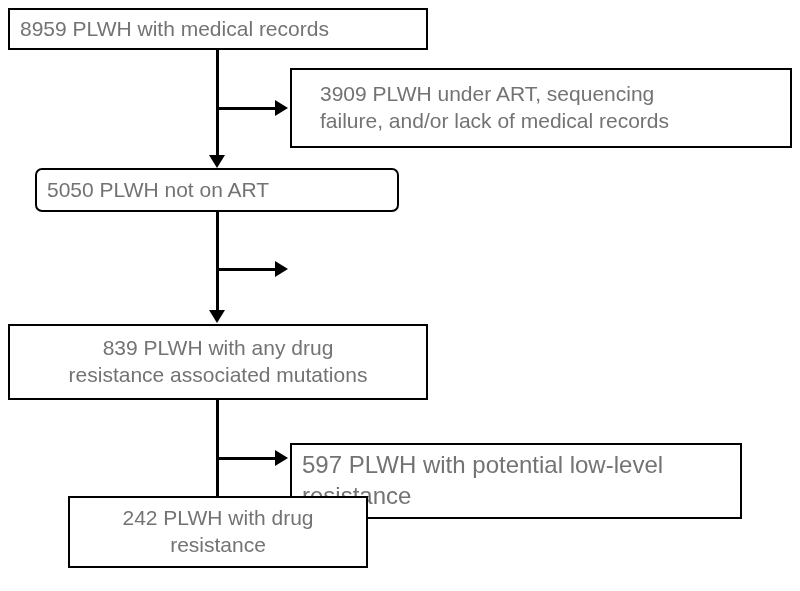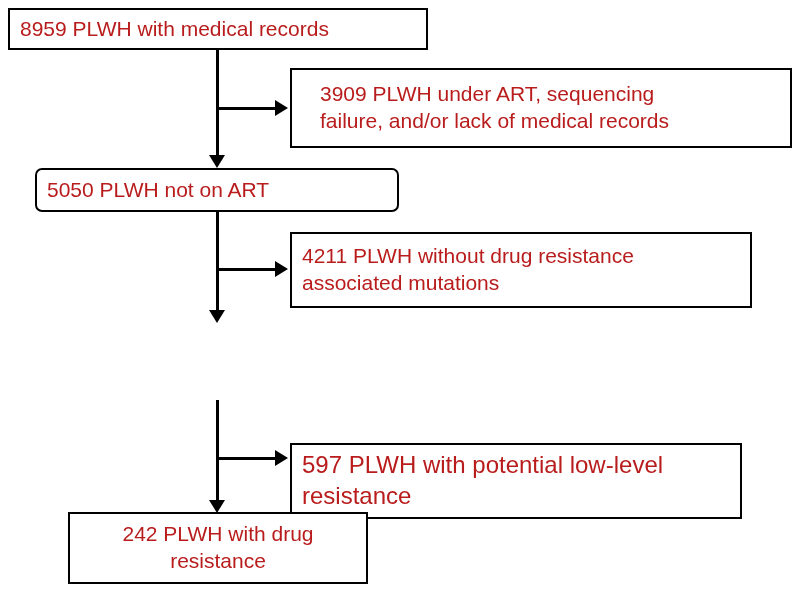--- a/index.html
+++ b/index.html
@@ -22,21 +22,21 @@
     position: absolute;
     box-sizing: border-box;
     border: 2.5px solid #000000;
     background: #ffffff;
     display: flex;
     align-items: center;
     justify-content: center;
     text-align: center;
     line-height: 1.28;
     font-size: 21px;
-    color: #b91c1c;
+    color: #737373;
     padding: 4px 10px;
     white-space: pre-line;
   }
   .node.left-align-text {
     text-align: left;
     justify-content: flex-start;
   }
   .connector {
     position: absolute;
     background: #000000;
@@ -81,29 +81,29 @@
 failure, and/or lack of medical records</div>
 
   <div class="node left-align-text" style="left:35px; top:168px; width:364px; height:44px; font-size:21px;border-radius:7px;">5050 PLWH not on ART</div>
 
   <div class="connector v-line" style="left:216px; top:212px; width:3px; height:102px;"></div>
   <div class="arrow-down" style="left:209px; top:310px;"></div>
 
   <div class="connector h-line" style="left:216px; top:268px; width:63px; height:3px;"></div>
   <div class="arrow-right" style="left:275px; top:261px;"></div>
 
-  <div class="node left-align-text" style="left:290px; top:232px; width:462px; height:76px; font-size:21px;">4211 PLWH without drug resistance
-associated mutations</div>
 
+  <div class="node" style="left:8px; top:324px; width:420px; height:76px; font-size:21px;">839 PLWH with any drug
+resistance associated mutations</div>
 
   <div class="connector v-line" style="left:216px; top:400px; width:3px; height:104px;"></div>
   <div class="arrow-down" style="left:209px; top:500px;"></div>
 
   <div class="connector h-line" style="left:216px; top:457px; width:63px; height:3px;"></div>
   <div class="arrow-right" style="left:275px; top:450px;"></div>
 
   <div class="node left-align-text" style="left:290px; top:420px; width:452px; height:76px; font-size:24px;margin-top:23px;">597 PLWH with potential low-level
 resistance</div>
 
-  <div class="node" style="left:68px; top:512px; width:300px; height:72px; font-size:21px;">242 PLWH with drug
+  <div class="node" style="left:68px; top:496px; width:300px; height:72px; font-size:21px;">242 PLWH with drug
 resistance</div>
 
 </div>
 
 </body></html>

